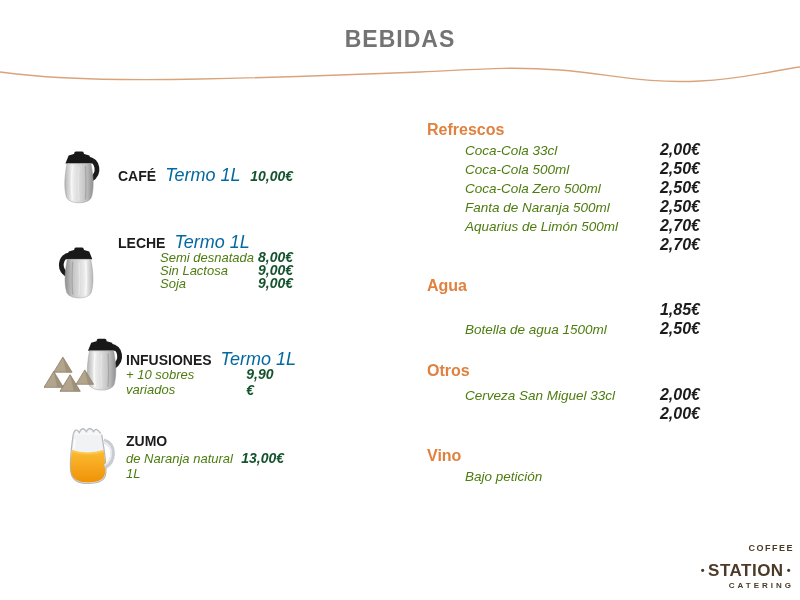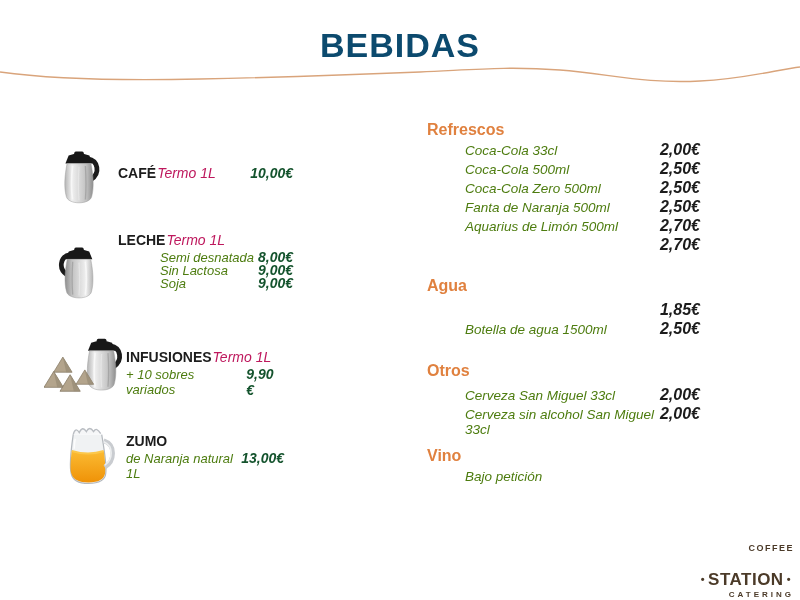--- a/index.html
+++ b/index.html
@@ -4,45 +4,45 @@
 <style>
   html,body{margin:0;padding:0;background:#888;}
   .slide{
     position:relative;width:800px;height:600px;background:#ffffff;
     font-family:"Liberation Sans",sans-serif;color:#262626;overflow:hidden;
     margin:0 auto;
   }
   
   .title{
     position:absolute;top:26px;left:0;right:0;text-align:center;
-    font-size:34px;font-weight:700;letter-spacing:1px;color:#0c4a6e;
+    font-size:23px;font-weight:700;letter-spacing:1px;color:#737373;
   }
   .wave{position:absolute;top:58px;left:0;}
 
   
   .item-name{font-weight:700;font-size:14px;color:#1c1c1c;}
-  .item-variant{font-style:italic;font-size:14px;color:#be185d;margin-left:1px;}
+  .item-variant{font-style:italic;font-size:18px;color:#0369a1;margin-left:9px;}
   .price{font-weight:700;font-style:italic;font-size:14px;color:#14532d;margin-left:auto;}
   .desc{font-style:italic;font-size:13px;color:#4d7c0f;}
   .row{position:absolute;display:flex;align-items:baseline;}
 
   
   .right-col{position:absolute;left:427px;top:117px;width:273px;height:370px;}
   .sec-header{position:absolute;left:0;font-size:16px;font-weight:700;color:#e0813f;}
   .r-row{position:absolute;left:38px;right:0;display:flex;align-items:baseline;}
   .r-label{font-style:italic;font-size:13.5px;color:#4d7c0f;}
   .r-price{font-weight:700;font-style:italic;font-size:16px;color:#1c1c1c;margin-left:auto;}
 
   
   .img{position:absolute;}
 
   
   .logo{position:absolute;left:684px;top:544px;width:110px;text-align:right;color:#4b3a28;line-height:1;}
   .logo-top{font-size:9px;font-weight:700;letter-spacing:1.5px;}
-  .logo-mid{font-size:17px;font-weight:700;letter-spacing:0.5px;margin-top:18px;white-space:nowrap;}
+  .logo-mid{font-size:17px;font-weight:700;letter-spacing:0.5px;margin-top:9px;white-space:nowrap;}
   .logo-mid .dot{font-size:11px;vertical-align:2px;padding:0 3px;}
   .logo-bot{font-size:8px;font-weight:700;letter-spacing:3px;margin-top:3px;}
 </style>
 </head>
 <body>
 
 <div class="slide">
 
   <div class="title">BEBIDAS</div>
 
@@ -176,21 +176,20 @@
       <span class="r-label">Botella de agua 1500ml</span>
       <span class="r-price">2,50€</span>
     </div>
 
     <div class="sec-header" style="top:245px">Otros</div>
     <div class="r-row" style="top:269px">
       <span class="r-label">Cerveza San Miguel 33cl</span>
       <span class="r-price">2,00€</span>
     </div>
     <div class="r-row" style="top:288px">
-      <span class="r-label">Cerveza sin alcohol San Miguel 33cl</span>
       <span class="r-price">2,00€</span>
     </div>
 
     <div class="sec-header" style="top:330px">Vino</div>
     <div class="r-row" style="top:352px">
       <span class="r-label">Bajo petición</span>
     </div>
 
   </div>
 

